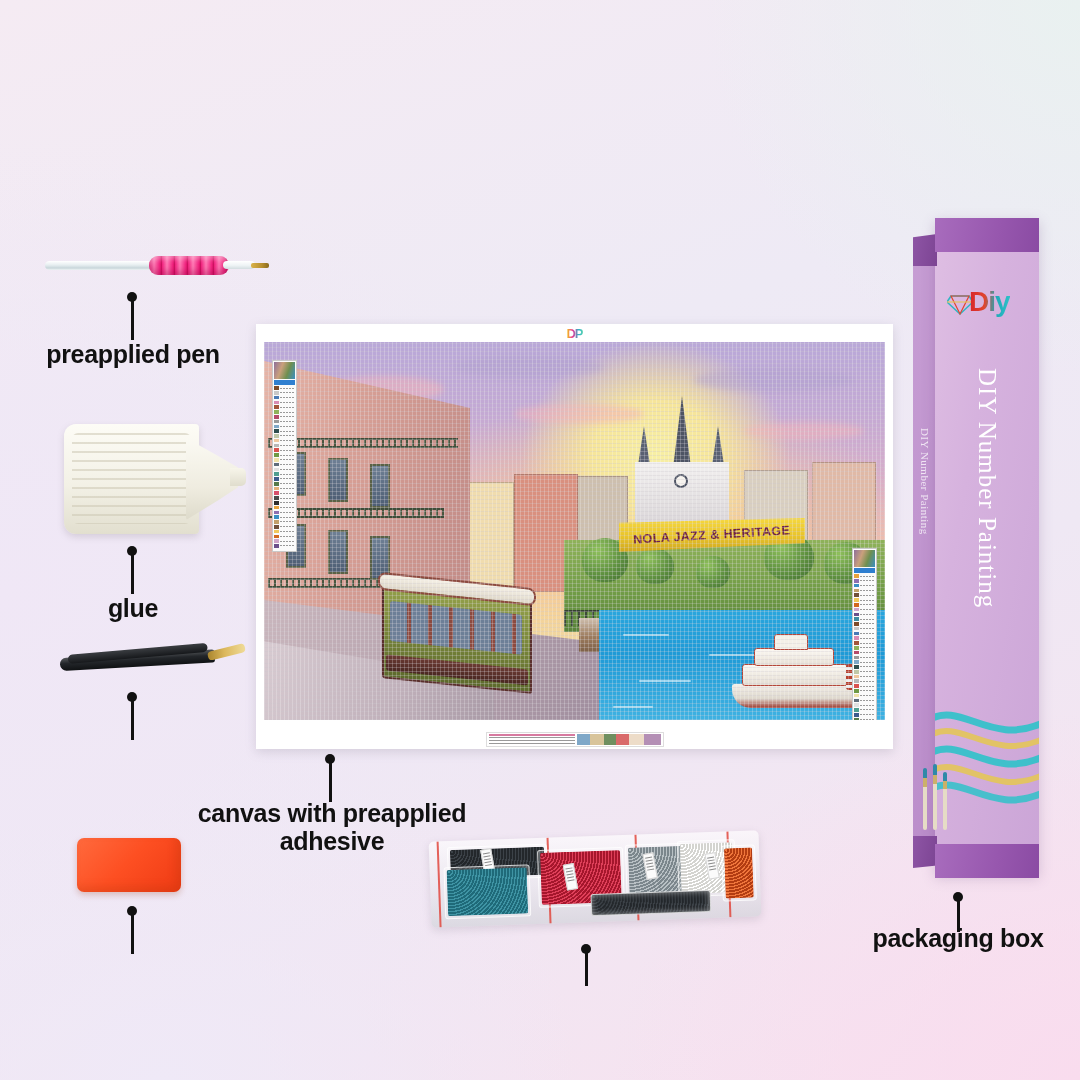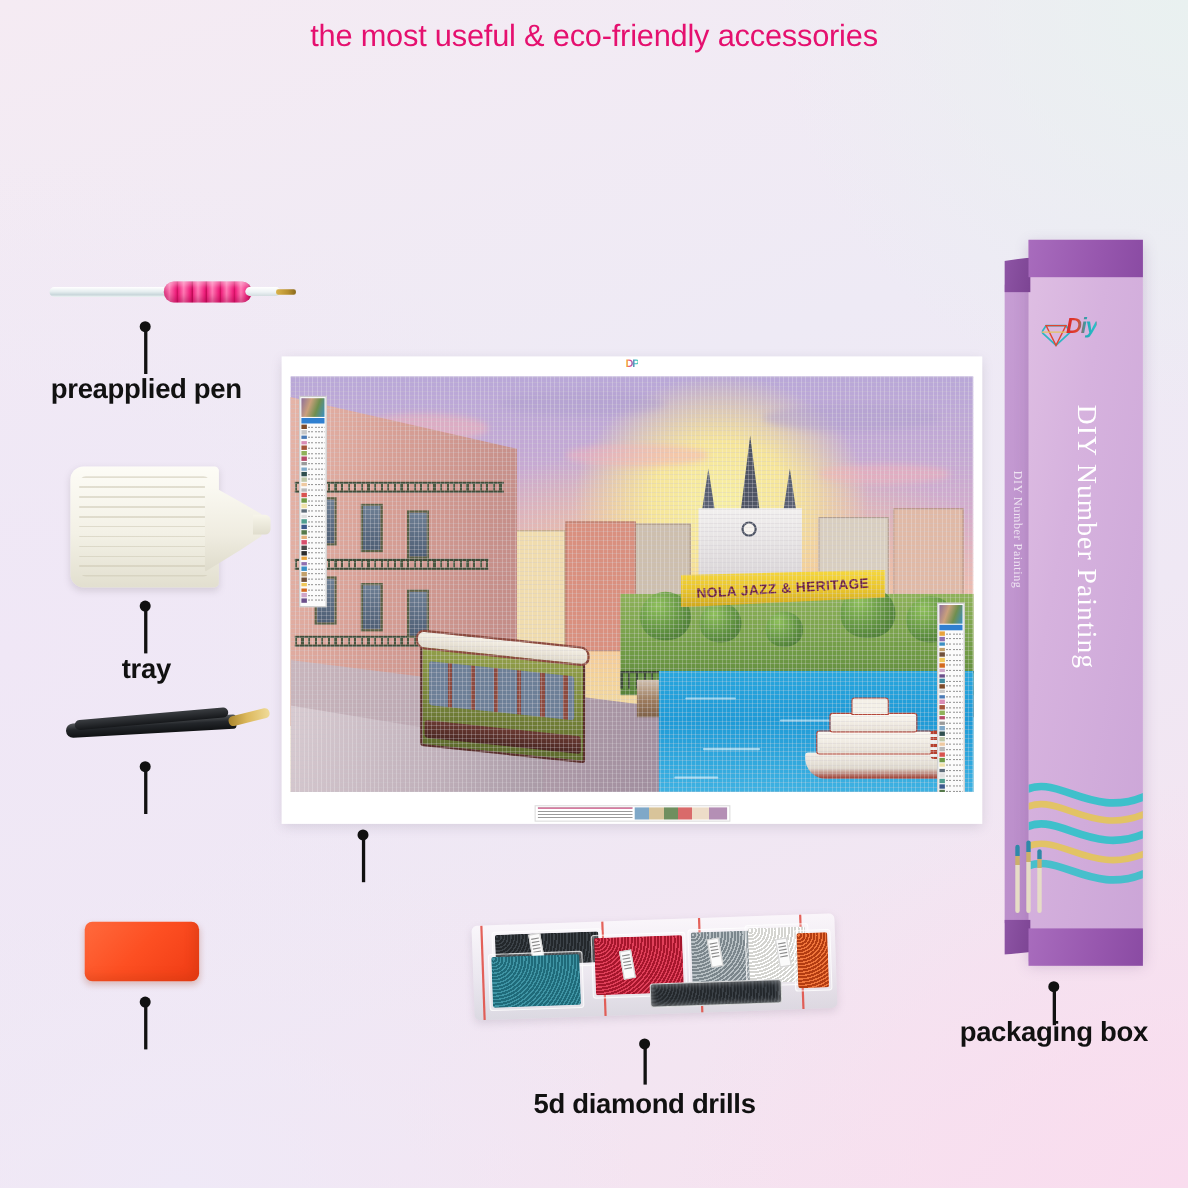--- a/index.html
+++ b/index.html
@@ -149,21 +149,21 @@
 
   
   .canvasframe {
     position: absolute; left: 256px; top: 324px; width: 637px; height: 425px;
     background: #ffffff;
     box-shadow: 0 3px 10px rgba(120,110,130,.22);
     padding: 5px;
   }
   .canvaslogo {
     position: absolute; left: 50%; top: 2px; transform: translateX(-50%);
-    font-size: 10px; font-weight: bold;
+    font-size: 13px; font-weight: bold;
     letter-spacing: -1px;
     background: linear-gradient(90deg,#f5c518 0%, #e8389a 35%, #2bb8c8 75%, #5fd1b0 100%);
     -webkit-background-clip: text; background-clip: text; color: transparent;
   }
   .art {
     position: absolute; left: 8px; top: 18px; width: 621px; height: 378px;
     overflow: hidden;
   }
 
   
@@ -405,21 +405,21 @@
   .box .capbot-side {
     position: absolute; left: 0; bottom: 10px; width: 24px; height: 32px;
     background: linear-gradient(100deg,#8e55a5 0%, #7c4493 100%);
     clip-path: polygon(0 0, 100% 0, 100% 92%, 0 100%);
   }
   .box .logo {
     position: absolute; left: 34px; top: 64px; width: 84px; height: 46px;
   }
   .box .logo .word {
     position: absolute; left: 22px; top: 4px;
-    font-size: 20px; font-style: italic; font-weight: bold;
+    font-size: 28px; font-weight: bold;
     letter-spacing: -1px;
     background: linear-gradient(92deg,#d8232a 0%, #e0452f 38%, #1fa9b8 66%, #2fc2c9 100%);
     -webkit-background-clip: text; background-clip: text; color: transparent;
   }
   .box .vtext {
     position: absolute; left: 22px; top: 150px; width: 104px; height: 300px;
     display: flex; align-items: flex-start; justify-content: center;
   }
   .box .vtext span {
     writing-mode: vertical-rl;
@@ -490,21 +490,20 @@
   #cap-canvas{ left: 192px; top: 800px; width: 280px; }
   #cap-bags  { left: 436px; top: 990px; width: 300px; }
   #cap-box   { left: 828px; top: 924px; width: 260px; }
 </style>
 </head>
 <body>
 
 <div id="page">
 
   <div class="header">
-    <div class="subtitle">the most useful &amp; eco-friendly accessories</div>
   </div>
 
   <div class="pen">
     <div class="barrel"></div>
     <div class="grip"></div>
     <div class="barrel2"></div>
     <div class="tip"></div>
   </div>
   <div class="pin" id="pin-pen">
     <div class="dot"></div>
@@ -516,21 +515,21 @@
     <div class="body">
         <div class="ribs"></div>
       </div>
     <div class="spout"></div>
     <div class="nub"></div>
   </div>
   <div class="pin" id="pin-tray">
     <div class="dot"></div>
       <div class="stem" style="height:44px"></div>
   </div>
-  <div class="cap" id="cap-tray">tray</div>
+  <div class="cap" id="cap-tray">glue</div>
 
   <div class="tweez">
     <div class="arm"></div>
     <div class="arm2"></div>
     <div class="gold"></div>
   </div>
   <div class="pin" id="pin-tweez">
     <div class="dot"></div>
       <div class="stem" style="height:44px"></div>
   </div>
@@ -899,20 +898,21 @@
     <div class="instrip">
       <div class="txt"></div>
         <div class="imgs"></div>
     </div>
   </div>
 
   <div class="pin" id="pin-canvas">
     <div class="dot"></div>
       <div class="stem" style="height:44px"></div>
   </div>
+  <div class="cap two" id="cap-canvas">canvas with preapplied adhesive</div>
 
   <div class="bags">
     <div class="bagwrap">
       <div class="redseal" style="left:8px;"></div>
       <div class="redseal" style="left:118px;"></div>
       <div class="redseal" style="left:206px;"></div>
       <div class="redseal" style="left:298px;"></div>
 
       <div class="bag" style="left:18px; top:6px; width:100px; height:34px;">
         <div class="grit" style="background:
@@ -951,21 +951,20 @@
           repeating-radial-gradient(circle at 2px 2px, #f0763c 0 1.2px, #b23c12 1.2px 3px), #d4521f;"></div>
       </div>
       <div class="bag" style="left:160px; top:58px; width:120px; height:22px; background:
         repeating-radial-gradient(circle at 2px 2px, #3c4248 0 1.2px, #23272b 1.2px 3px), #2c3135;"></div>
     </div>
   </div>
   <div class="pin" id="pin-bags">
     <div class="dot"></div>
       <div class="stem" style="height:38px"></div>
   </div>
-  <div class="cap" id="cap-bags">5d diamond drills</div>
 
   <div class="box">
     <div class="side"></div>
     <div class="front"></div>
     <div class="captop-side"></div>
     <div class="captop"></div>
     <div class="capbot-side"></div>
     <div class="capbot"></div>
 
     <div class="logo">

